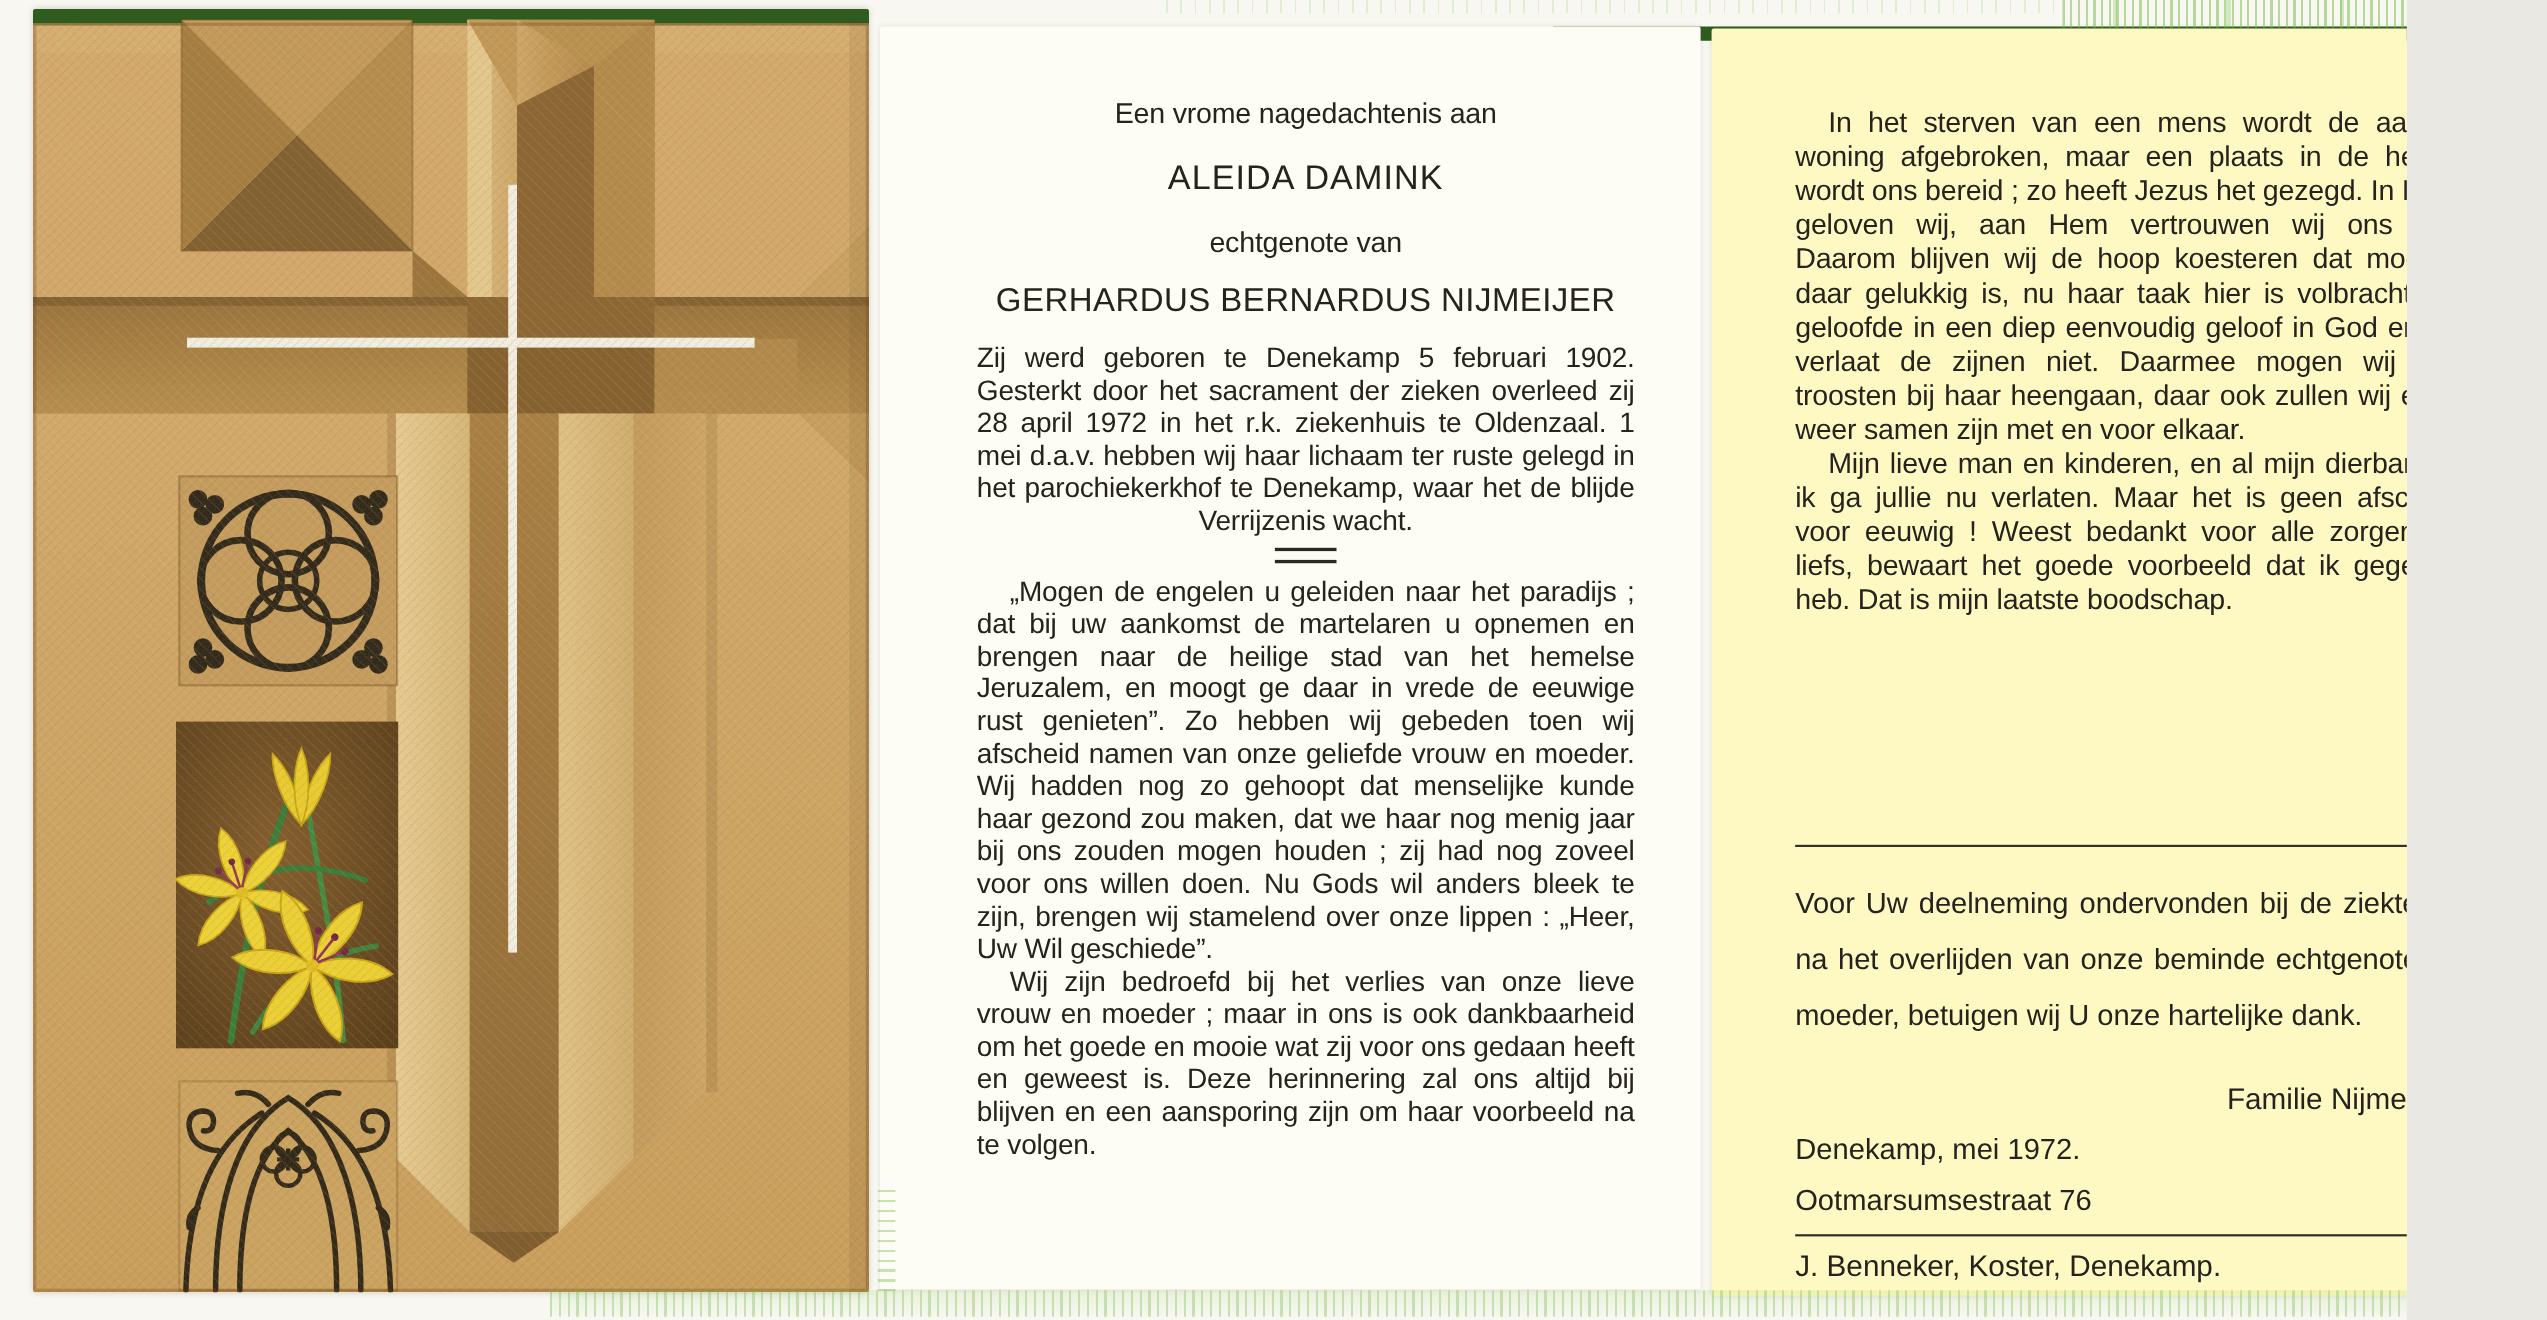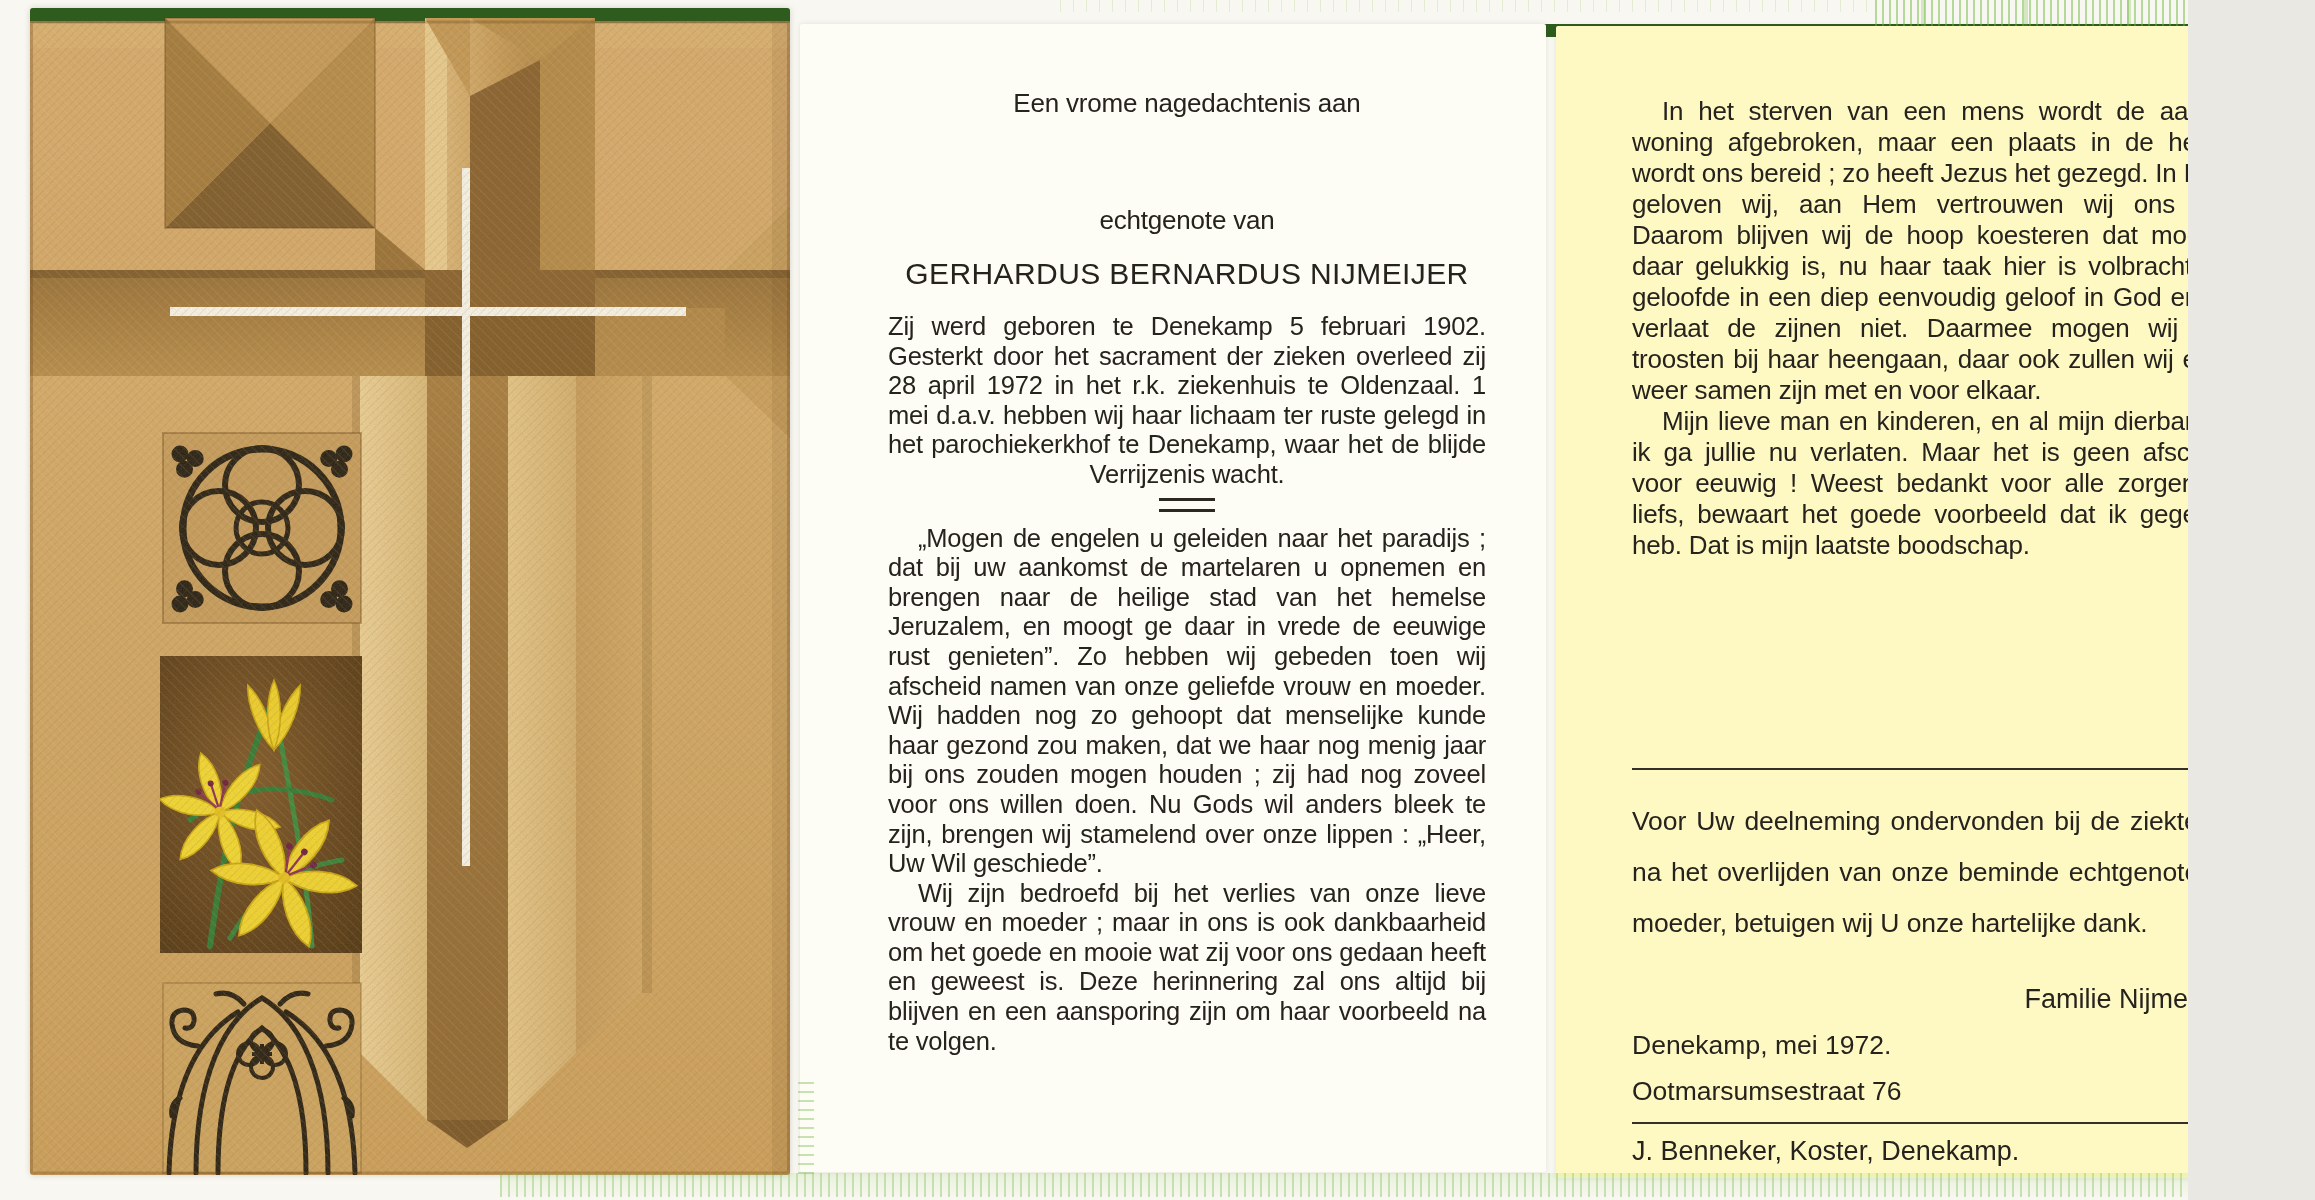--- a/index.html
+++ b/index.html
@@ -281,20 +281,21 @@
       <rect x="0" y="13" width="760" height="1154" fill="#b08648" filter="url(#grain)" opacity=".5"></rect>
       <rect x="742" y="13" width="18" height="1154" fill="rgba(100,65,25,.10)"></rect>
       <rect x="1.5" y="14" width="757" height="1151" fill="none" stroke="rgba(100,65,25,.28)" stroke-width="3"></rect>
     </svg>
   </div>
 
   <div class="inner-top-strip"></div>
 
   <div class="page page-left">
     <div class="m-center m-intro">Een vrome nagedachtenis aan</div>
+    <div class="m-center m-name">ALEIDA DAMINK</div>
     <div class="m-center m-spouse">GERHARDUS BERNARDUS NIJMEIJER</div>
     <div class="m-center m-rel">echtgenote van</div>
     <div class="m-body">
       <p class="last-line-center" lang="nl">Zij werd geboren te Denekamp 5 februari 1902. Gesterkt door het sacrament der zieken overleed zij 28 april 1972 in het r.k. ziekenhuis te Oldenzaal. 1 mei d.a.v. hebben wij haar lichaam ter ruste gelegd in het parochiekerkhof te Denekamp, waar het de blijde Verrijzenis wacht.</p>
       <div class="section-divider"></div>
       <p class="indent" lang="nl">„Mogen de engelen u geleiden naar het paradijs ; dat bij uw aankomst de martelaren u opnemen en brengen naar de heilige stad van het hemelse Jeruzalem, en moogt ge daar in vrede de eeuwige rust genieten”. Zo hebben wij gebeden toen wij afscheid namen van onze geliefde vrouw en moeder. Wij hadden nog zo gehoopt dat menselijke kunde haar gezond zou maken, dat we haar nog menig jaar bij ons zouden mogen houden ; zij had nog zoveel voor ons willen doen. Nu Gods wil anders bleek te zijn, brengen wij stamelend over onze lippen : „Heer, Uw Wil geschiede”.</p>
       <p class="indent" lang="nl">Wij zijn bedroefd bij het verlies van onze lieve vrouw en moeder ; maar in ons is ook dankbaarheid om het goede en mooie wat zij voor ons gedaan heeft en geweest is. Deze herinnering zal ons altijd bij blijven en een aansporing zijn om haar voorbeeld na te volgen.</p>
     </div>
   </div>
 

